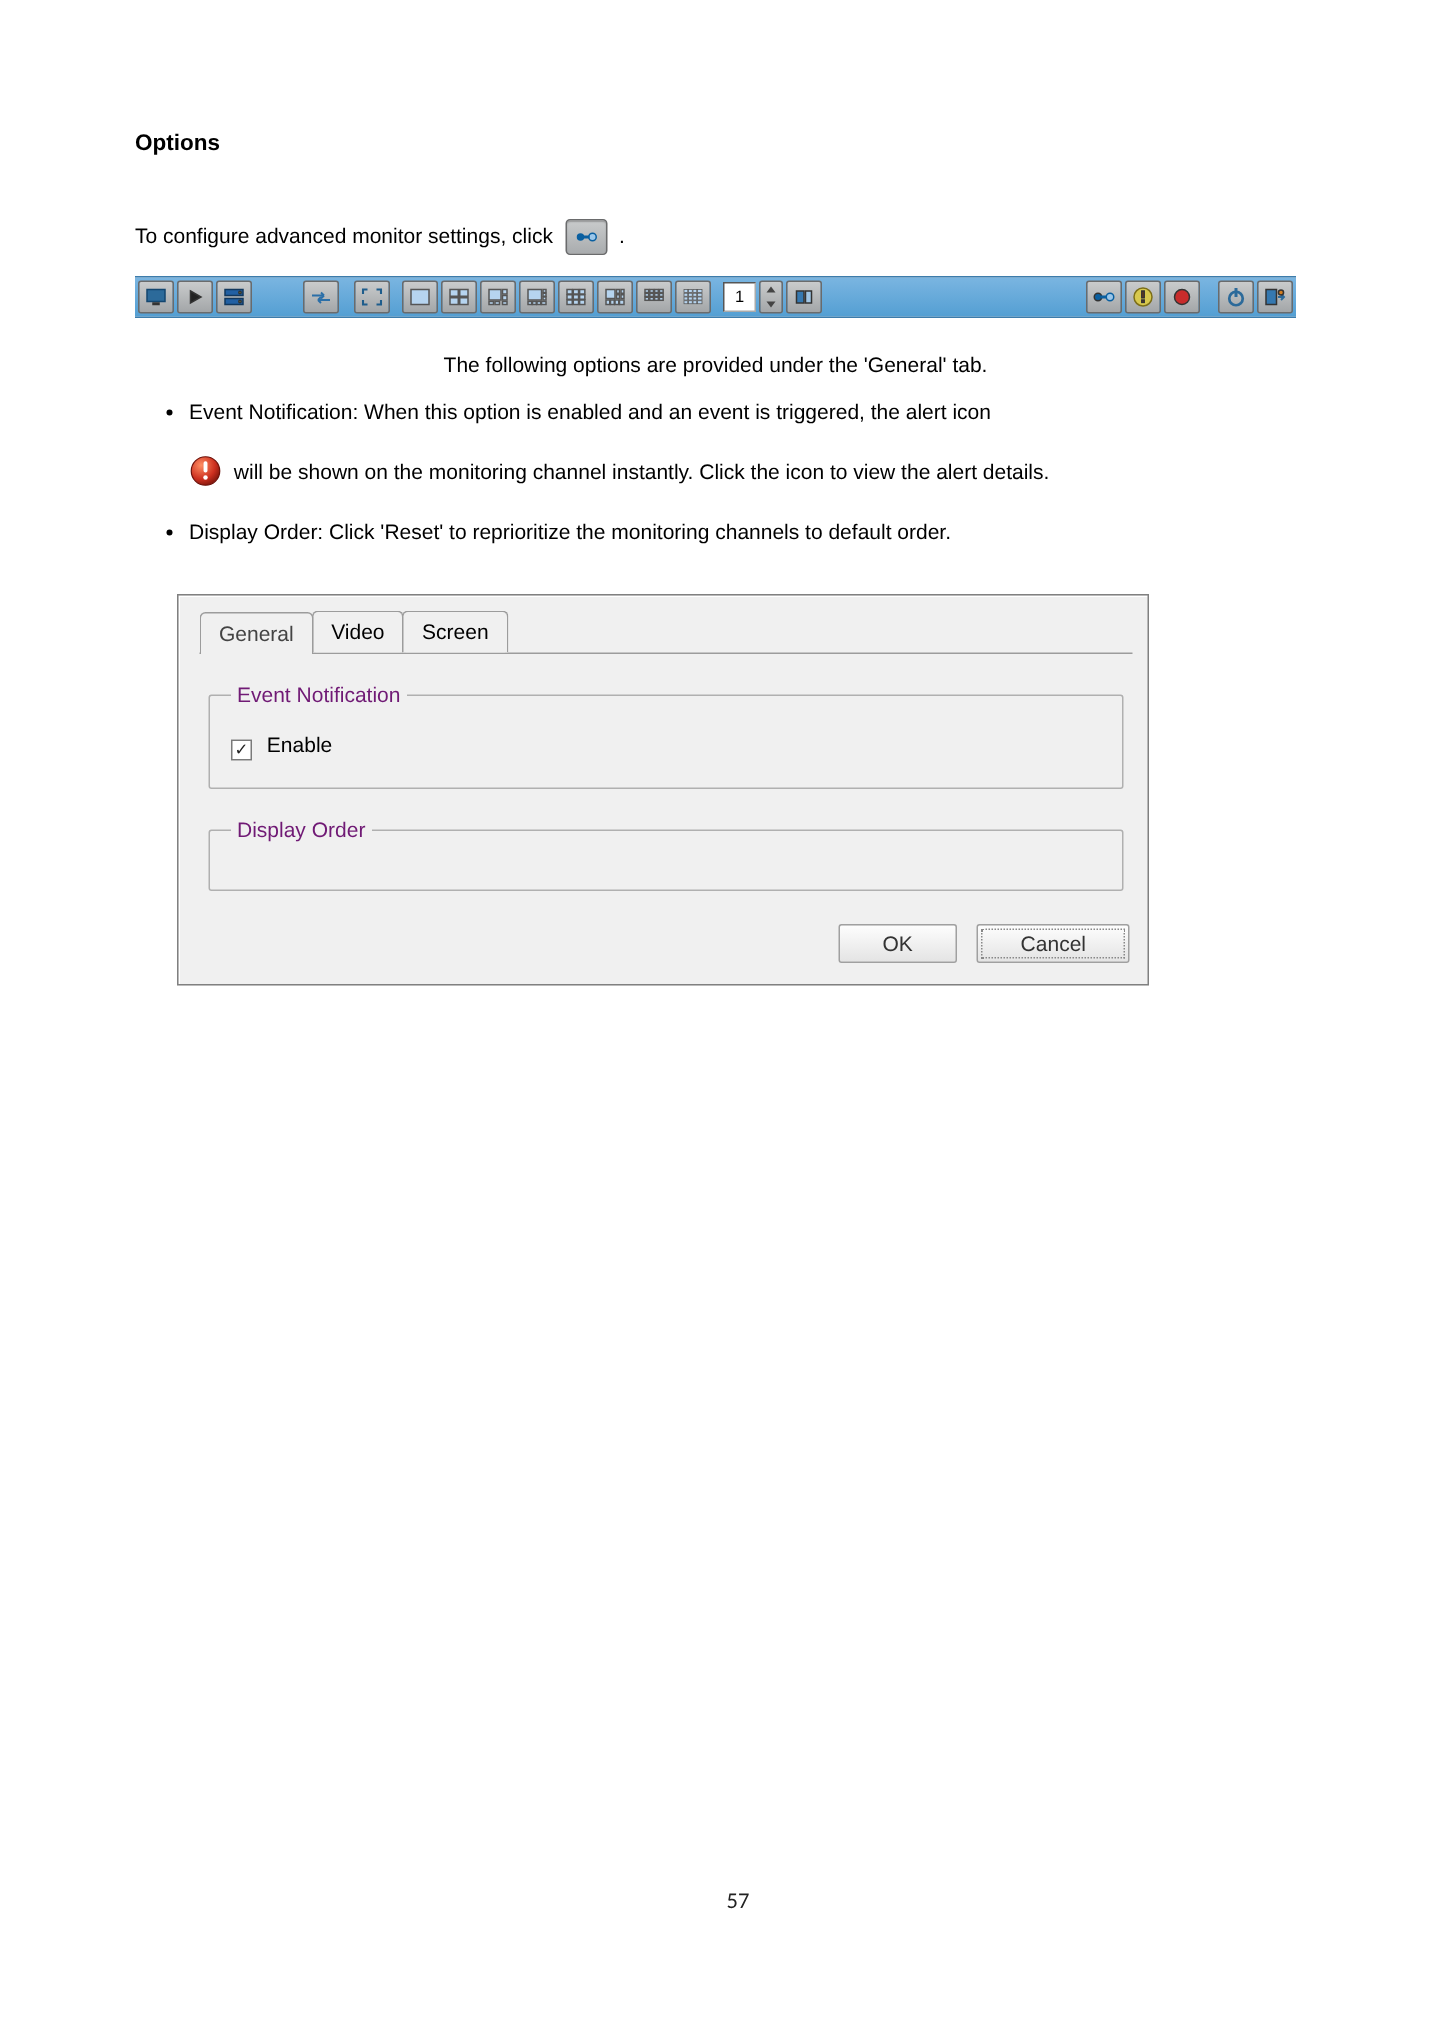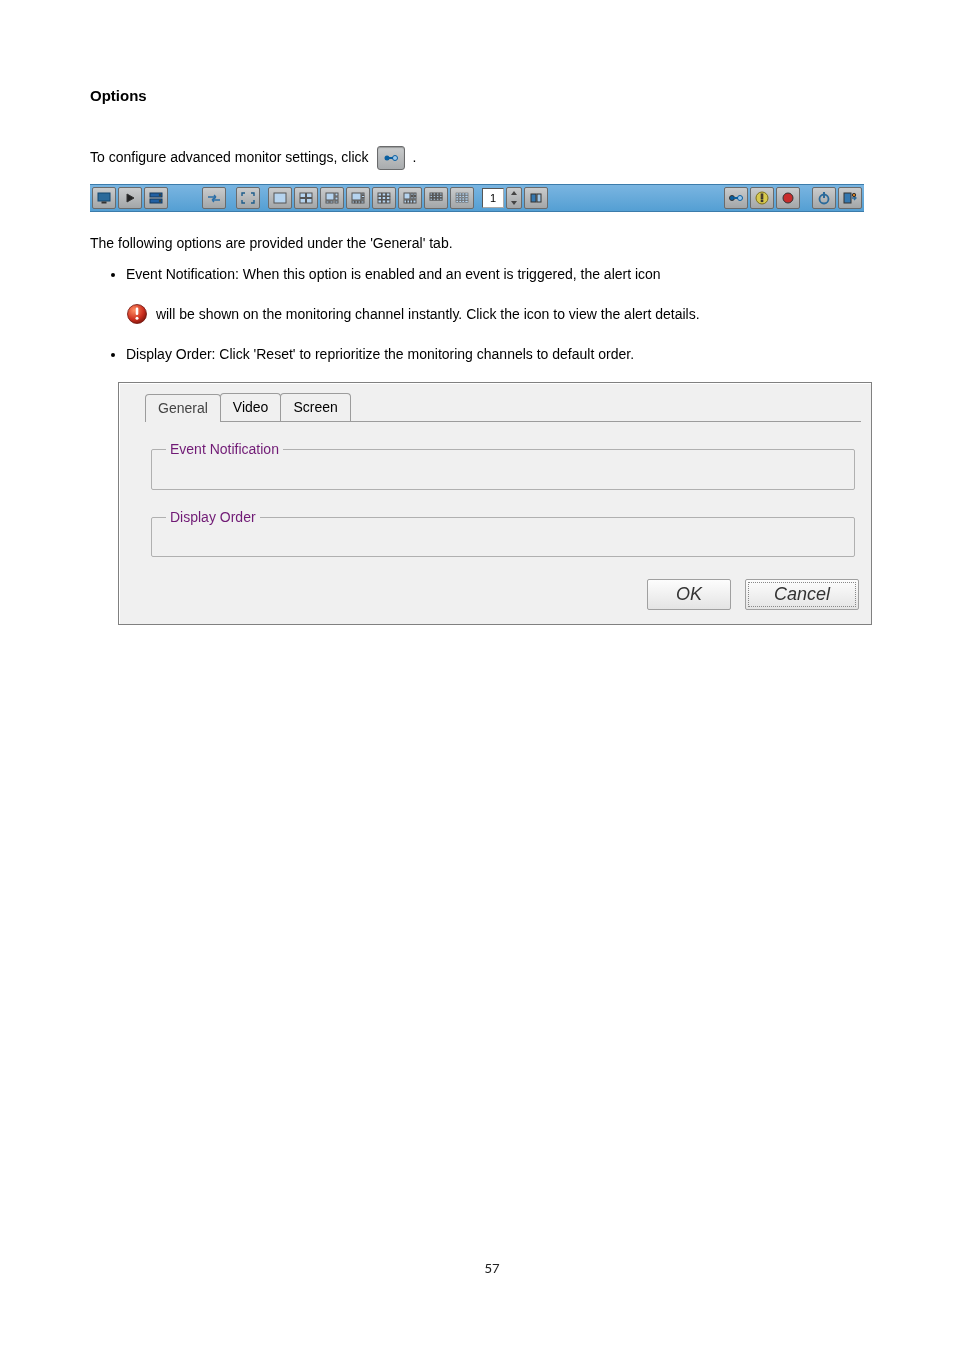--- a/index.html
+++ b/index.html
@@ -101,23 +101,23 @@
     width: 22px;
     height: 22px;
     vertical-align: -6px;
     margin-right: 4px;
   }
 
   .dlg {
     border: 1px solid #808080;
     box-shadow: inset 1px 1px 0 #fff;
     background: #f0f0f0;
-    width: 754px;
-    margin: 14px 0 0 28px;
-    padding: 4px 4px 12px 20px;
+    width: 648px;
+    margin: 28px 0 0 28px;
+    padding: 4px 4px 12px 8px;
     box-sizing: border-box;
   }
   .tabs {
     display: flex;
     align-items: flex-end;
     margin: 6px 0 0 6px;
   }
   .tab {
     background: #f0f0f0;
     border: 1px solid #9c9c9c;
@@ -167,24 +167,23 @@
     font-size: 14px;
     color: #333;
     margin-right: 18px;
   }
   .btn-row { text-align: right; padding: 6px 8px 2px 0; }
   .dlg-btn {
     background: linear-gradient(#fdfdfd,#e4e4e4);
     border: 1px solid #a0a0a0;
     border-radius: 2px;
     padding: 4px 28px;
-    font-size: 18px;
+    font-size: 14px;
     color:#333;
     margin-left: 10px;
-    font-style: italic;
   }
   .dlg-btn.focus { outline: 1px dotted #888; outline-offset: -4px; }
 
   .pagenum {
     position: absolute;
     bottom: 70px;
     left: 15px;
     width: 100%;
     text-align: center;
     font-family: Calibri, Arial, sans-serif;
@@ -388,21 +387,21 @@
     </span>
   <span class="tbtn">
       <svg width="14" height="12">
         <rect x="1" y="1" width="7" height="10" fill="#3578b0"></rect>
         <path d="M9 6 L13 6 M11 4 L13 6 L11 8" stroke="#2c6a9a" stroke-width="1.3" fill="none"></path>
         <circle cx="11" cy="3" r="1.7" fill="#d37d1f"></circle>
       </svg>
     </span>
 </div>
 
-<p style="margin:14px 0 6px 0;">The following options are provided under the 'General' tab.</p>
+<p style="margin:14px 0 6px 0;text-align:center;">The following options are provided under the 'General' tab.</p>
 
 <ul class="bl">
   <li>
     <span>Event Notification: When this option is enabled and an event is triggered, the alert icon</span>
   </li>
 </ul>
 <p class="indent-text">
   <span class="alert-icon">
     <svg width="22" height="22" viewBox="0 0 22 22">
       <defs>
@@ -426,20 +425,24 @@
 
 <div class="dlg">
   <div class="tabs">
     <div class="tab active">General</div>
     <div class="tab">Video</div>
     <div class="tab">Screen</div>
   </div>
   <div class="tab-panel">
     <fieldset class="grp">
       <legend>Event Notification</legend>
+      <div>
+        <span class="chk"></span>
+        <span>Enable</span>
+      </div>
     </fieldset>
     <fieldset class="grp">
       <legend>Display Order</legend>
     </fieldset>
   </div>
   <div class="btn-row">
     <button class="dlg-btn">OK</button>
     <button class="dlg-btn focus">Cancel</button>
   </div>
 </div>

